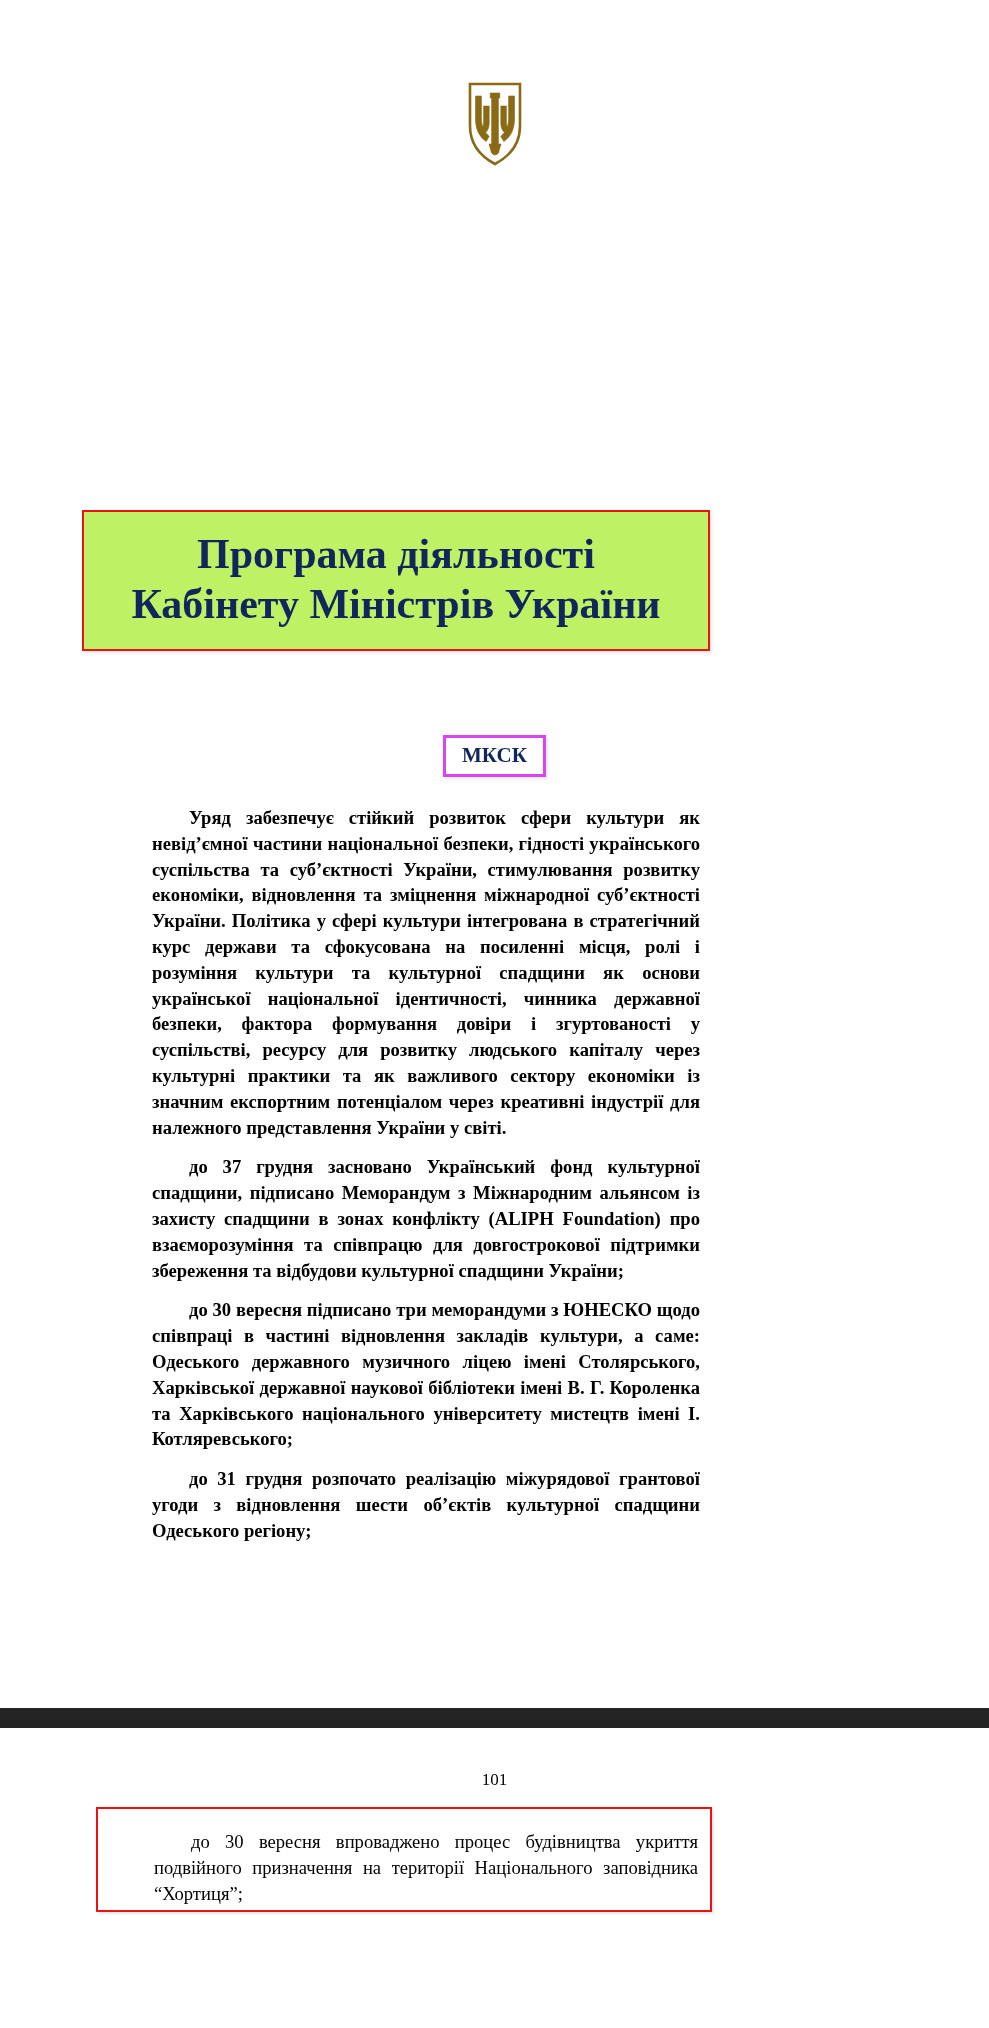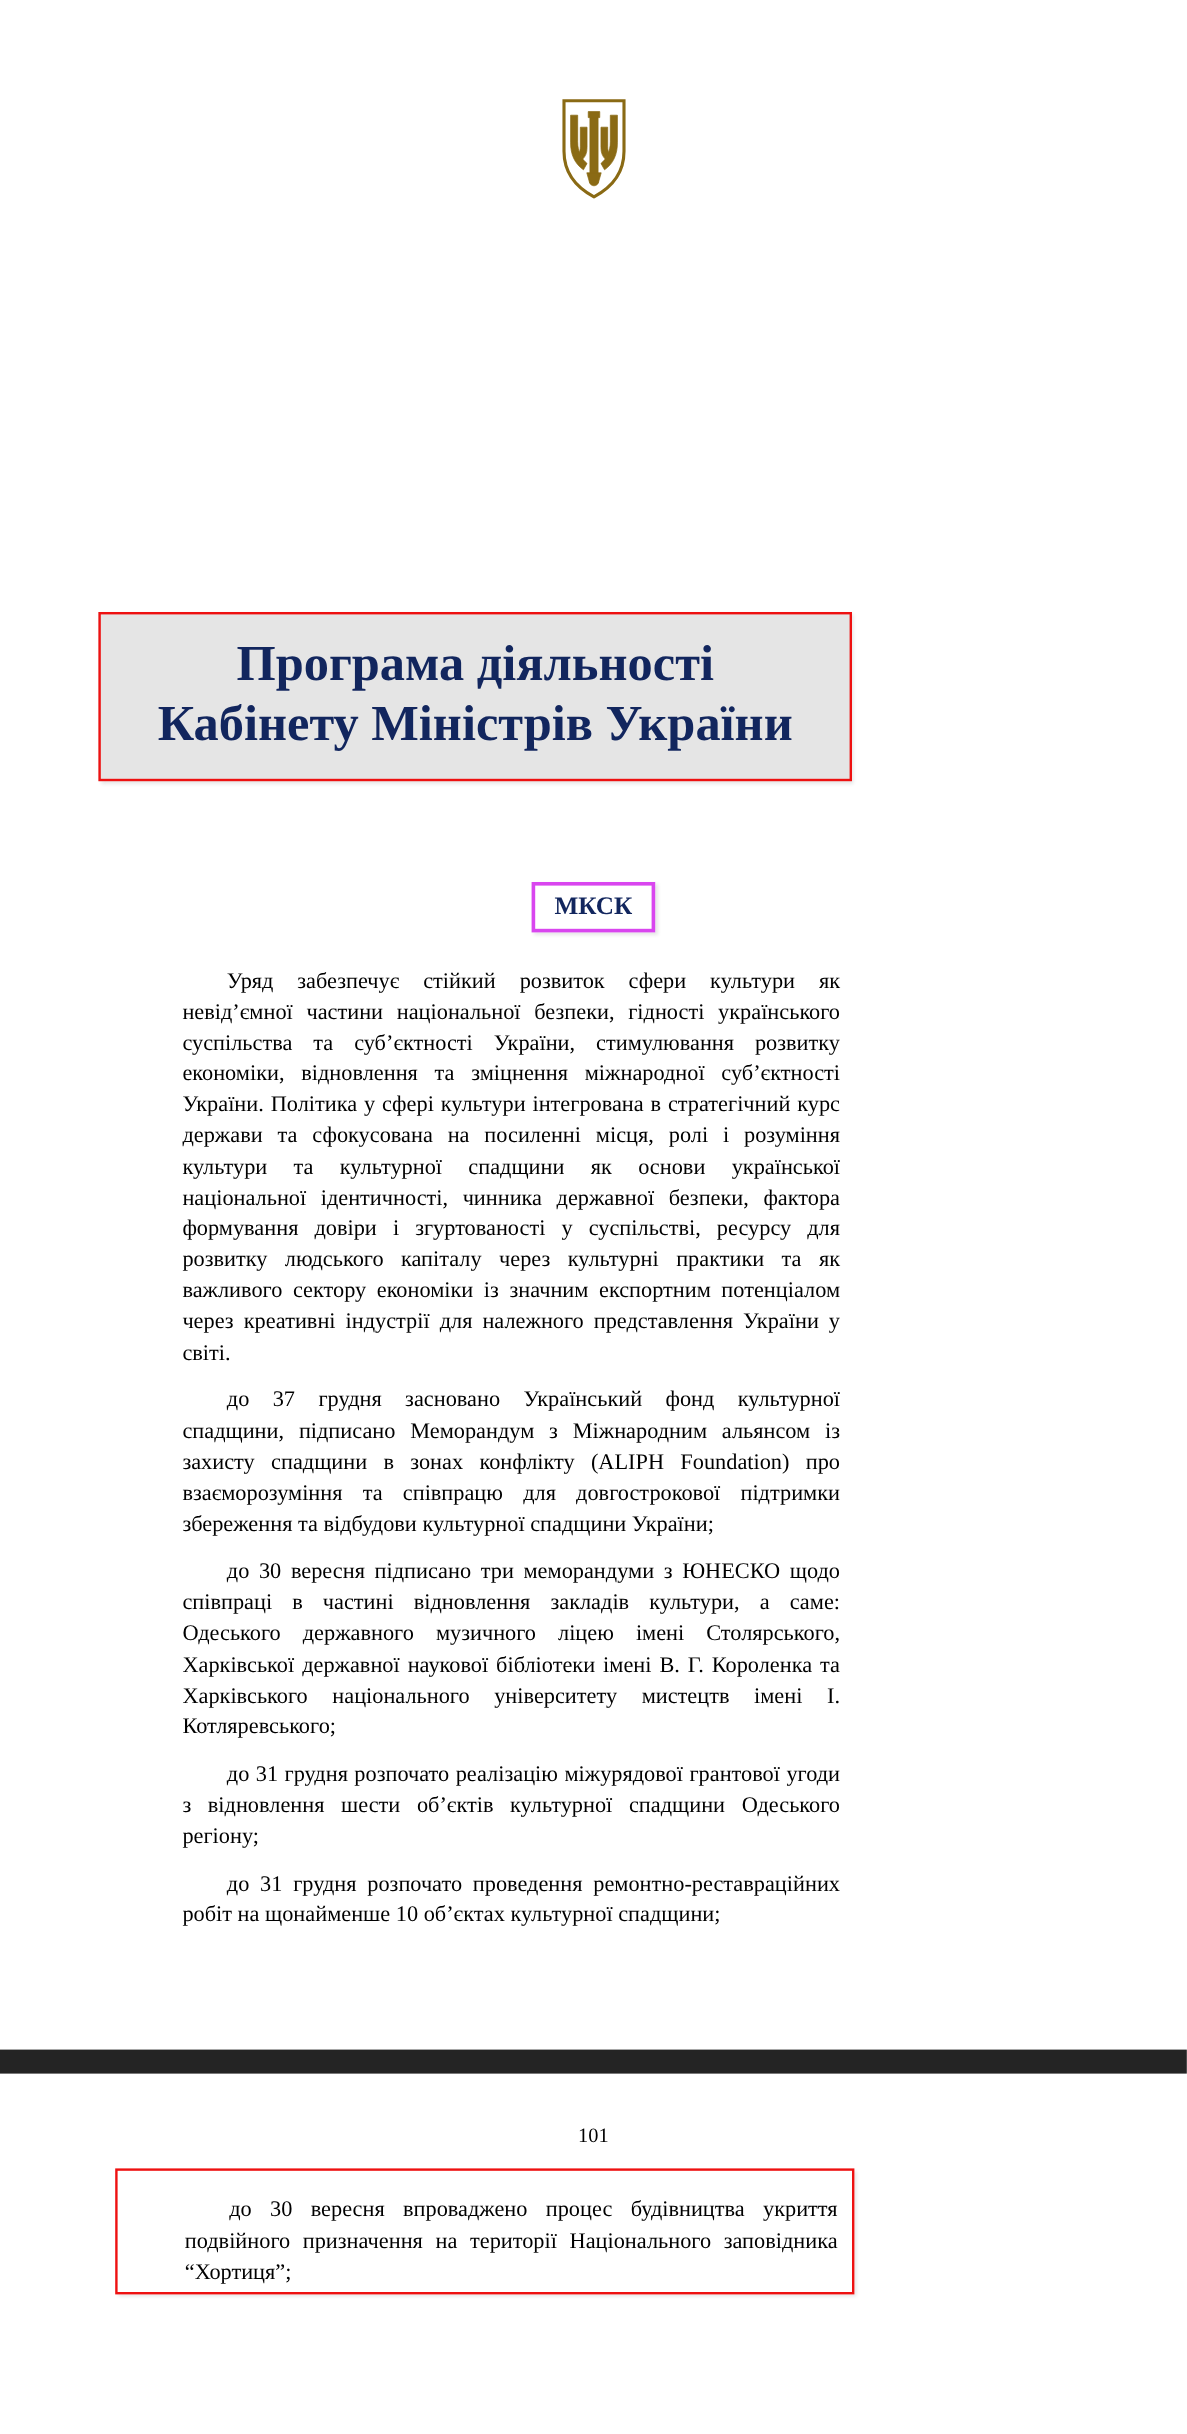--- a/index.html
+++ b/index.html
@@ -37,21 +37,21 @@
   }
 
   
   .title-box {
     position: absolute;
     left: 82px;
     top: 510px;
     width: 628px;
     box-sizing: border-box;
     border: 2px solid #ee1111;
-    background: #e5e5e5;
+    background: #bef264;
     padding: 18px 10px 20px 10px;
     box-shadow: 2px 2px 3px rgba(0,0,0,0.10);
   }
   .title-line {
     text-align: center;
     color: #12265e;
     font-weight: bold;
     font-size: 42px;
     line-height: 1.18;
     letter-spacing: 0px;
@@ -94,21 +94,21 @@
 
   p.doc {
     margin: 0 0 0 0;
     font-size: 18.6px;
     line-height: 25.8px;
     text-align: justify;
     text-justify: inter-word;
     text-indent: 37px;
     hyphens: none;
   }
-  p.spaced { margin-top: 14px; }
+  p.spaced { margin-top: 14px; font-weight: bold; }
   p.italic {
     font-style: italic;
     margin-top: 16px;
   }
 
   
   .hl-box {
     position: relative;
     border: 2px solid #ee1111;
     box-sizing: border-box;
@@ -183,21 +183,20 @@
 
   <div class="badge-wrap">
     <span class="badge">МКСК</span>
   </div>
 
   <div class="body-top">
     <p class="doc spaced">Уряд забезпечує стійкий розвиток сфери культури як невід’ємної частини національної безпеки, гідності українського суспільства та суб’єктності України, стимулювання розвитку економіки, відновлення та зміцнення міжнародної суб’єктності України. Політика у сфері культури інтегрована в стратегічний курс держави та сфокусована на посиленні місця, ролі і розуміння культури та культурної спадщини як основи української національної ідентичності, чинника державної безпеки, фактора формування довіри і згуртованості у суспільстві, ресурсу для розвитку людського капіталу через культурні практики та як важливого сектору економіки із значним експортним потенціалом через креативні індустрії для належного представлення України у світі.</p>
     <p class="doc spaced">до 37 грудня засновано Український фонд культурної спадщини, підписано Меморандум з Міжнародним альянсом із захисту спадщини в зонах конфлікту (ALIPH Foundation) про взаєморозуміння та співпрацю для довгострокової підтримки збереження та відбудови культурної спадщини України;</p>
     <p class="doc spaced">до 30 вересня підписано три меморандуми з ЮНЕСКО щодо співпраці в частині відновлення закладів культури, а саме: Одеського державного музичного ліцею імені Столярського, Харківської державної наукової бібліотеки імені В. Г. Короленка та Харківського національного університету мистецтв імені І. Котляревського;</p>
     <p class="doc spaced">до 31 грудня розпочато реалізацію міжурядової грантової угоди з відновлення шести об’єктів культурної спадщини Одеського регіону;</p>
-    <p class="doc spaced">до 31 грудня розпочато проведення ремонтно-реставраційних робіт на щонайменше 10 об’єктах культурної спадщини;</p>
   </div>
 
   <div class="sep-bar"></div>
 
   <div class="page-number">101</div>
 
   <div class="body-bottom">
     <div class="hl-box">
       <p class="doc">до 30 вересня впроваджено процес будівництва укриття подвійного призначення на території Національного заповідника “Хортиця”;</p>
     </div>

